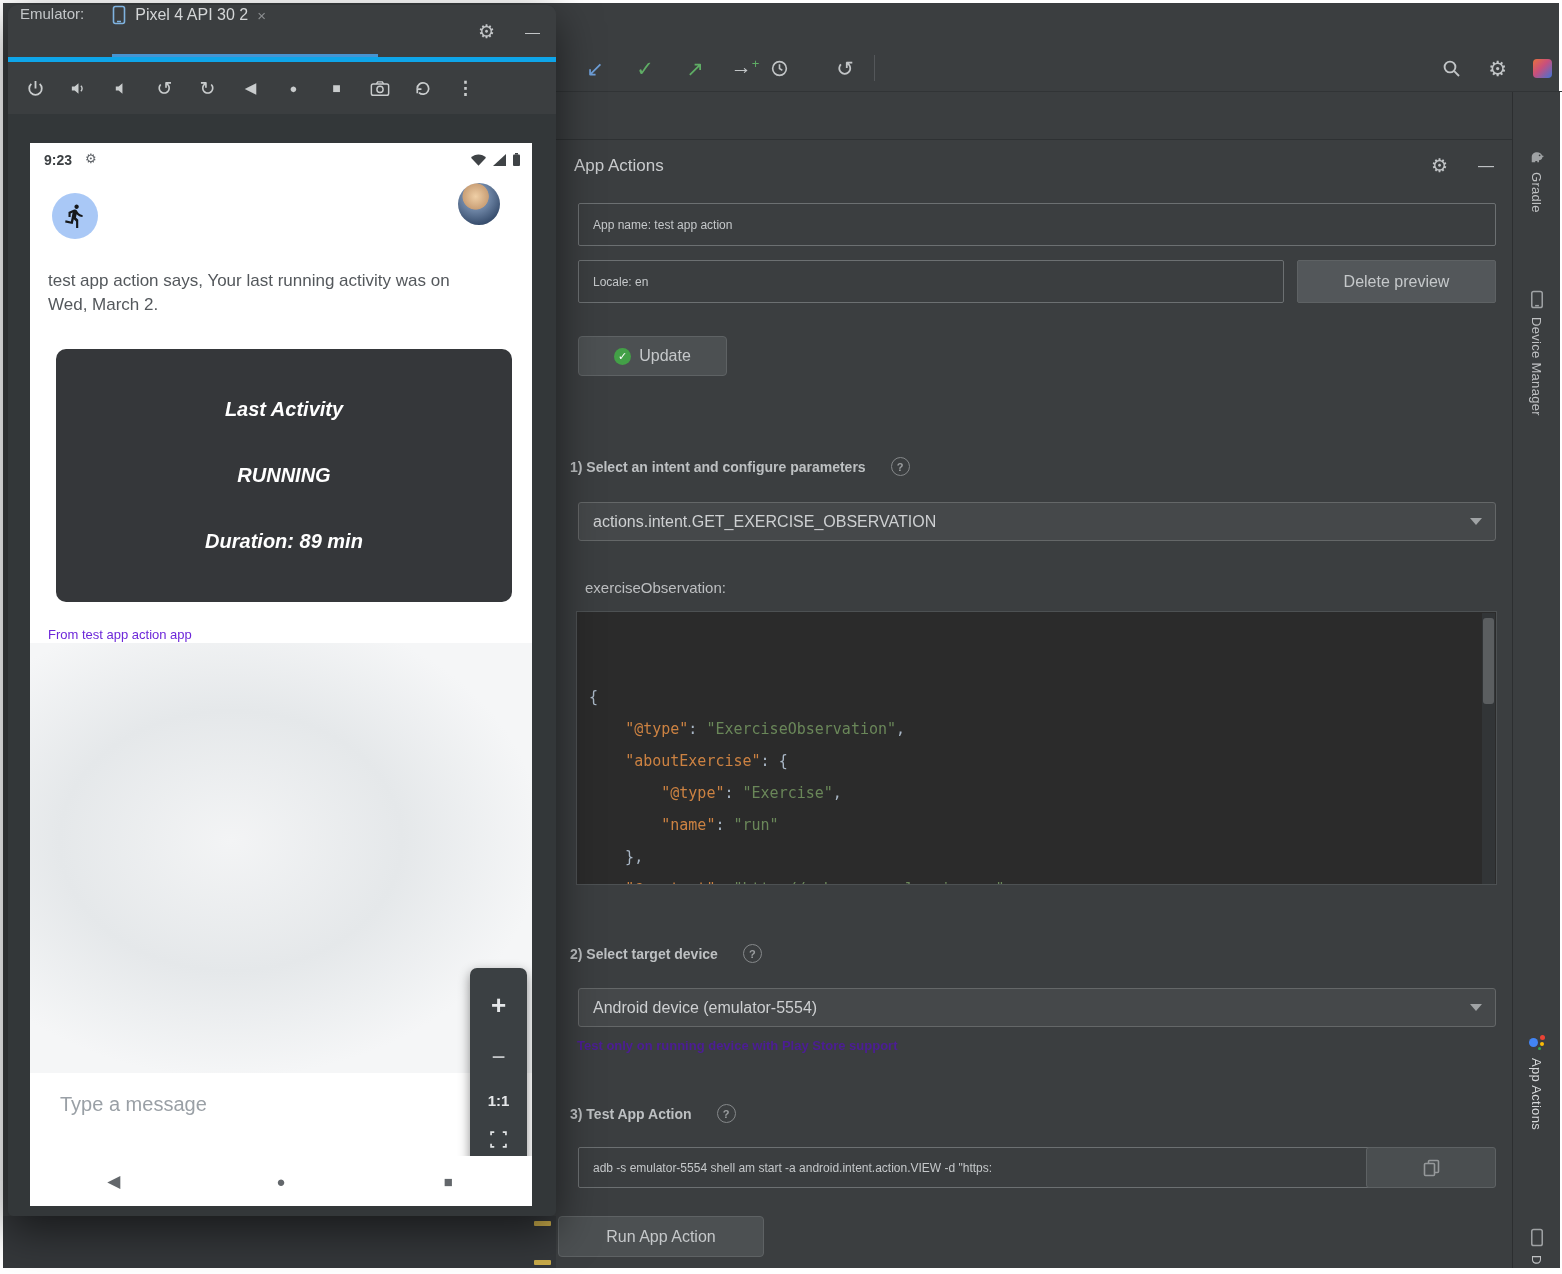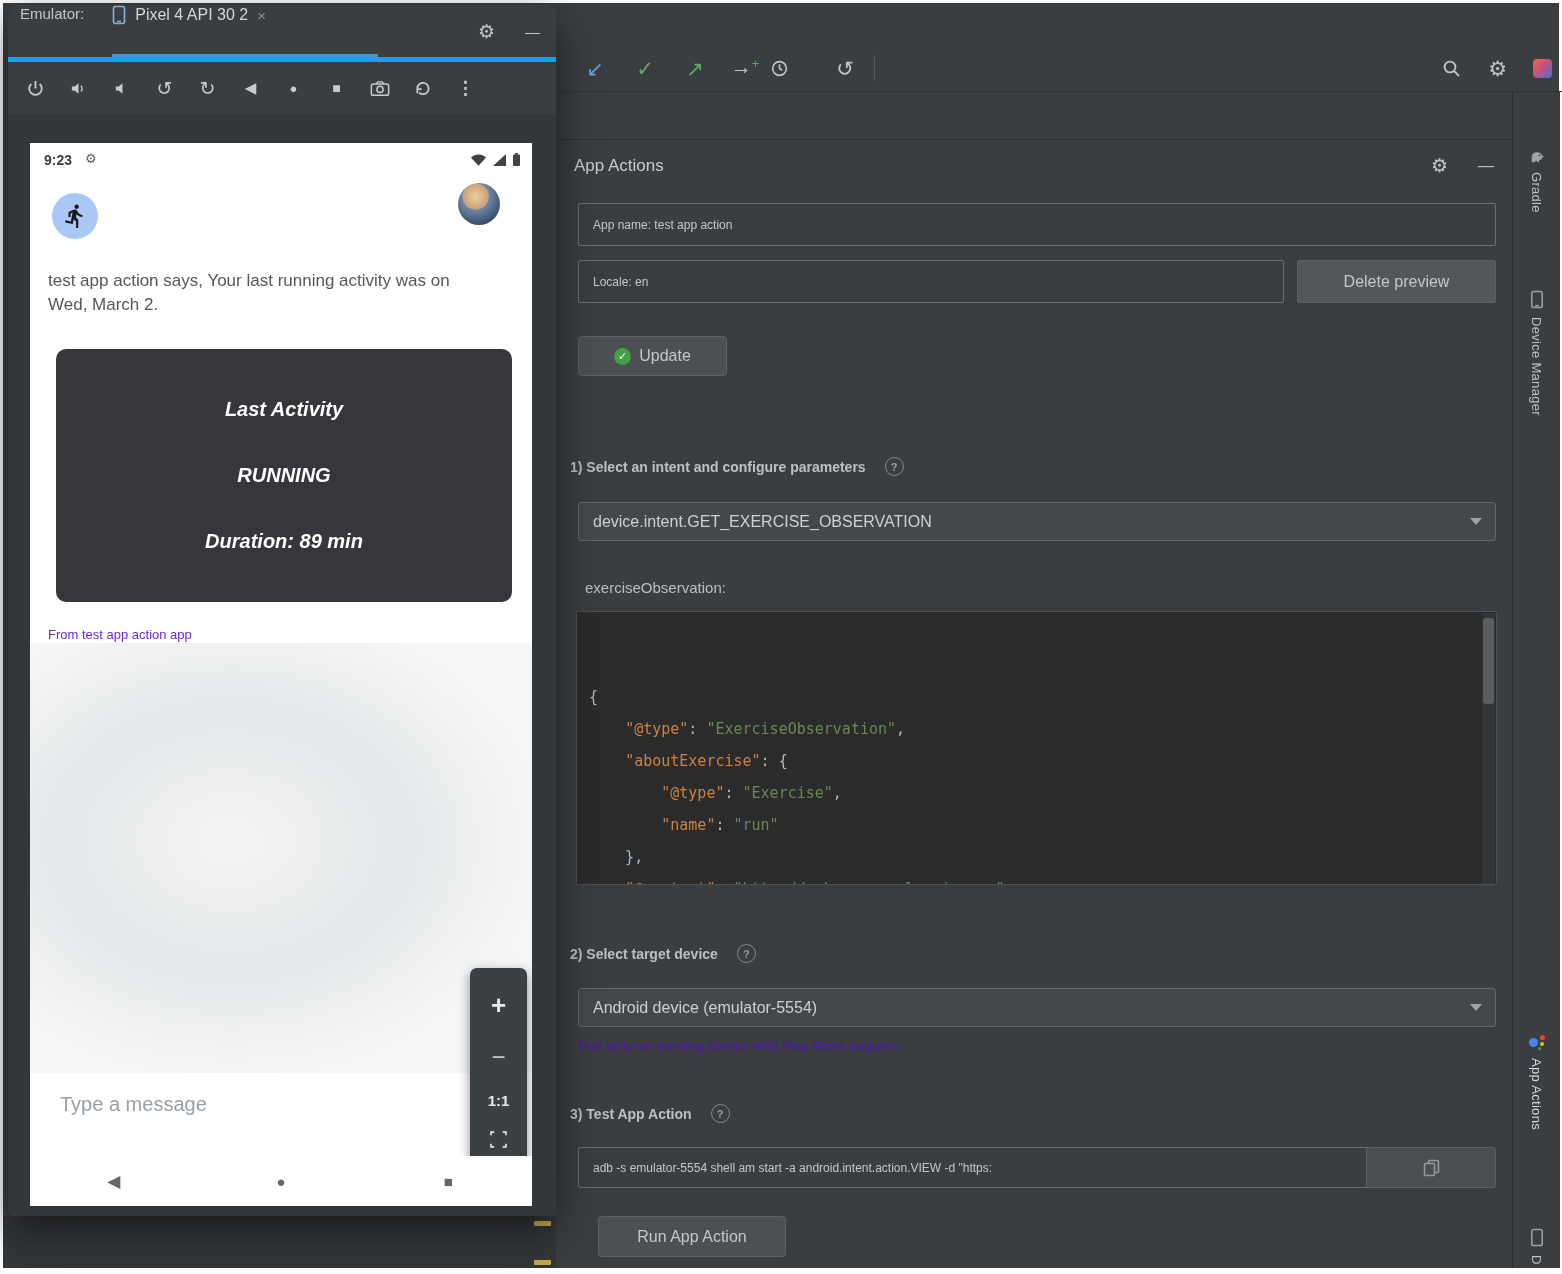--- a/index.html
+++ b/index.html
@@ -24,21 +24,21 @@
   #panel-header .right{margin-left:auto;display:flex;gap:30px;align-items:center}
 
   .fld{position:absolute;box-sizing:border-box;border:1px solid #6c7072;color:#c5c8ca;font-size:12px;
        display:flex;align-items:center;padding:0 14px;border-radius:2px;z-index:1;white-space:nowrap;overflow:hidden}
   .btn{position:absolute;box-sizing:border-box;background:#4c5052;border:1px solid #5e6264;border-radius:4px;
        color:#c5c8ca;font-size:16px;display:flex;align-items:center;justify-content:center;gap:8px;z-index:1}
   .dd{position:absolute;box-sizing:border-box;background:#45484a;border:1px solid #646768;border-radius:3px;
       color:#ced0d2;font-size:16px;display:flex;align-items:center;padding:0 14px;z-index:1}
   .dd-arrow{position:absolute;right:13px;top:15px;width:0;height:0;
       border-left:6px solid transparent;border-right:6px solid transparent;border-top:7px solid #a0a3a5}
-  .sec{position:absolute;font-size:14px;font-weight:bold;color:#bdc0c2;display:flex;align-items:center;gap:19px;z-index:1}
+  .sec{position:absolute;font-size:14px;font-weight:bold;color:#bdc0c2;display:flex;align-items:center;gap:25px;z-index:1}
   .q{width:17px;height:17px;border:1px solid #85888a;border-radius:50%;font-size:11px;font-weight:bold;color:#9b9ea0;
      display:inline-flex;align-items:center;justify-content:center}
   .plabel{position:absolute;font-size:15px;color:#bdbfc1;z-index:1}
   .hint{position:absolute;font-size:13px;font-weight:bold;color:#4c1d95;z-index:1}
 
   #code{position:absolute;left:576px;top:611px;width:921px;height:274px;box-sizing:border-box;background:#2b2b2b;
     border:1px solid #4d5153;z-index:1;font-family:"DejaVu Sans Mono",monospace;font-size:15px;line-height:32px;
     padding:5px 24px 0 12px;white-space:pre;overflow:hidden}
   .tok-p{color:#a9b7c6}.tok-k{color:#cc8242}.tok-s{color:#6a8759}
   #code-sb{position:absolute;right:1px;top:1px;width:13px;height:272px;background:#323537}
@@ -153,21 +153,21 @@
 <div class="btn" style="left:578px;top:336px;width:149px;height:40px">
   <span class="check-circle">✓</span>
   <span>Update</span>
 </div>
 
 <div class="sec" style="left:570px;top:457px">
   <span>1) Select an intent and configure parameters</span>
   <span class="q">?</span>
 </div>
 <div class="dd" style="left:578px;top:502px;width:918px;height:39px">
-  <span>device.intent.GET_EXERCISE_OBSERVATION</span>
+  <span>actions.intent.GET_EXERCISE_OBSERVATION</span>
   <span class="dd-arrow"></span>
 </div>
 
 <div class="plabel" style="left:585px;top:579px">exerciseObservation:</div>
 
 <div id="code">
   <div><div><span class="tok-p">{</span></div><div><span class="tok-p">    </span><span class="tok-k">"@type"</span><span class="tok-p">: </span><span class="tok-s">"ExerciseObservation"</span><span class="tok-p">,</span></div><div><span class="tok-p">    </span><span class="tok-k">"aboutExercise"</span><span class="tok-p">: {</span></div><div><span class="tok-p">        </span><span class="tok-k">"@type"</span><span class="tok-p">: </span><span class="tok-s">"Exercise"</span><span class="tok-p">,</span></div><div><span class="tok-p">        </span><span class="tok-k">"name"</span><span class="tok-p">: </span><span class="tok-s">"run"</span></div><div><span class="tok-p">    },</span></div><div><span class="tok-p">    </span><span class="tok-k">"@context"</span><span class="tok-p">: </span><span class="tok-s">"http://schema.googleapis.com"</span></div></div>
   <div id="code-sb">
     <div id="code-thumb"></div>
   </div>
@@ -189,21 +189,21 @@
 </div>
 <div class="fld" style="left:578px;top:1147px;width:860px;height:41px">
   <span>adb -s emulator-5554 shell am start -a android.intent.action.VIEW -d "https:</span>
 </div>
 <div class="btn" style="left:1366px;top:1147px;width:130px;height:41px;background:#4a4e50;border-radius:3px">
   <svg width="17" height="18" viewBox="0 0 17 18" fill="none" stroke="#95989a" stroke-width="1.6">
     <rect x="5.5" y="1.5" width="10" height="12" rx="1"></rect>
       <rect x="1.5" y="4.5" width="10" height="12" rx="1" fill="#4a4e50"></rect>
   </svg>
 </div>
-<div class="btn" style="left:598px;top:1216px;width:188px;height:41px">
+<div class="btn" style="left:558px;top:1216px;width:206px;height:41px">
   <span>Run App Action</span>
 </div>
 
 <div id="strip">
   <div class="strip-item" style="top:58px">
     <svg width="18" height="14" viewBox="0 0 20 16">
       <path fill="#9fa2a4" d="M4 14V8c0-3.4 2.6-5.4 6-5.4 3 0 5.2 1.5 5.8 3.7l2.2.5-2 1.7c-.3 1.9-1.7 3.1-3.7 3.3V14h-2v-1.4H8V14H4z"></path>
       <circle cx="13" cy="6" r="1" fill="#3b3e40"></circle>
     </svg>
     <span class="vlabel">Gradle</span>

